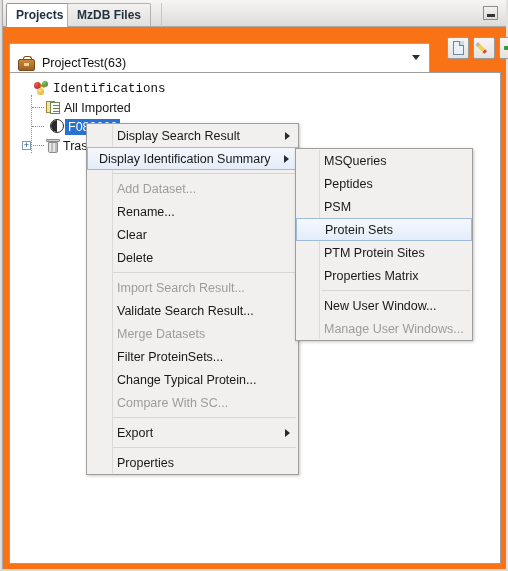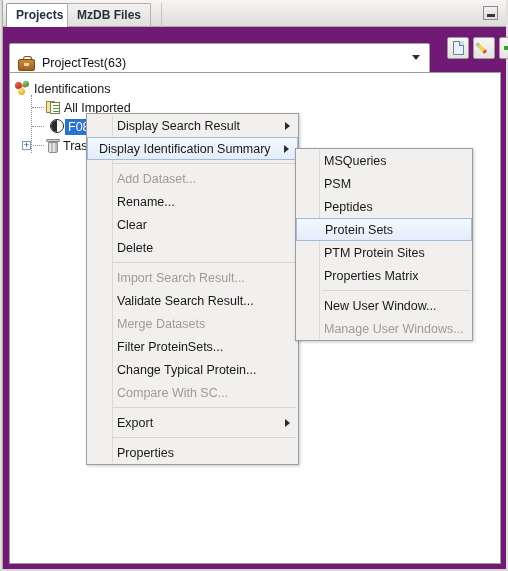--- a/index.html
+++ b/index.html
@@ -3,21 +3,21 @@
 <meta charset="utf-8">
 <style>
   html,body{margin:0;padding:0;}
   body{
     width:508px;height:571px;overflow:hidden;
     background:#f0f0f0;
     font-family:"Liberation Sans","DejaVu Sans",sans-serif;
     font-size:12px;color:#1a1a1a;
     -webkit-font-smoothing:antialiased;
   }
-  #app{position:relative;width:508px;height:571px;background:#701a75;}
+  #app{position:relative;width:508px;height:571px;background:#f97316;}
 
   
   .win-edge-left{position:absolute;left:0;top:0;width:3px;height:571px;
     background:linear-gradient(to right,#e9e7e5 0%,#d6d3d0 60%,#8d8d8d 100%);}
   .win-edge-right{position:absolute;right:0;top:0;width:2px;height:571px;background:#e4e2e0;}
   .win-edge-bottom{position:absolute;left:0;bottom:0;width:508px;height:2px;background:#dad8d6;}
 
   
   .tabstrip{position:absolute;left:3px;top:0;width:503px;height:27px;
     background:linear-gradient(to bottom,#f6f5f4 0%,#eceae8 45%,#dedcd9 100%);
@@ -133,21 +133,21 @@
   .mitem{position:relative;height:23px;display:flex;align-items:center;
     padding-left:30px;padding-right:22px;font-size:12.5px;color:#181818;
     white-space:nowrap;box-sizing:border-box;}
   .mitem.disabled{color:#9d9c9a;}
   .mitem.hl{background:linear-gradient(to bottom,#f4f8fd,#e3edf9);
     border:1px solid #9dbbdd;box-sizing:border-box;padding-left:11px;}
   .mitem .arrow{position:absolute;right:8px;top:50%;margin-top:-4px;width:0;height:0;
     border-top:4px solid transparent;border-bottom:4px solid transparent;border-left:5px solid #2b2b2b;}
   .msep{height:1px;margin:3px 2px 3px 26px;background:#d7d5d2;}
 
-  #ctxmenu{left:86px;top:113px;width:213px;}
+  #ctxmenu{left:86px;top:123px;width:213px;}
   #submenu{left:295px;top:148px;width:178px;}
   #submenu .mitem{padding-left:28px;}
   #submenu .gutter{width:22px;}
 </style>
 </head>
 <body>
 
 <div id="app">
 
   <div class="win-edge-left"></div>
@@ -196,21 +196,21 @@
           <i></i>
         </span>
     </div>
   </div>
 
   <div class="tree-panel">
     <div class="tree">
 
       <div class="guide" style="left:21px;top:16px;height:58px;"></div>
 
-      <div class="tnode" style="padding-left:5px;">
+      <div class="tnode" style="padding-left:24px;font-family:Liberation Mono, monospace;">
         <span class="ic-ident">
           <i class="p1"></i>
             <i class="p2"></i>
             <i class="p3"></i>
             <i class="st"></i>
         </span>
         <span class="tlabel">Identifications</span>
       </div>
 
       <div class="tnode" style="padding-left:36px;">
@@ -308,24 +308,24 @@
     </div>
   </div>
 
   <div class="menu" id="submenu">
     <div class="gutter"></div>
 
     <div class="mitem">
       <span>MSQueries</span>
     </div>
     <div class="mitem">
+      <span>Peptides</span>
+    </div>
+    <div class="mitem">
       <span>PSM</span>
-    </div>
-    <div class="mitem">
-      <span>Peptides</span>
     </div>
     <div class="mitem hl">
       <span>Protein Sets</span>
     </div>
     <div class="mitem">
       <span>PTM Protein Sites</span>
     </div>
     <div class="mitem">
       <span>Properties Matrix</span>
     </div>

